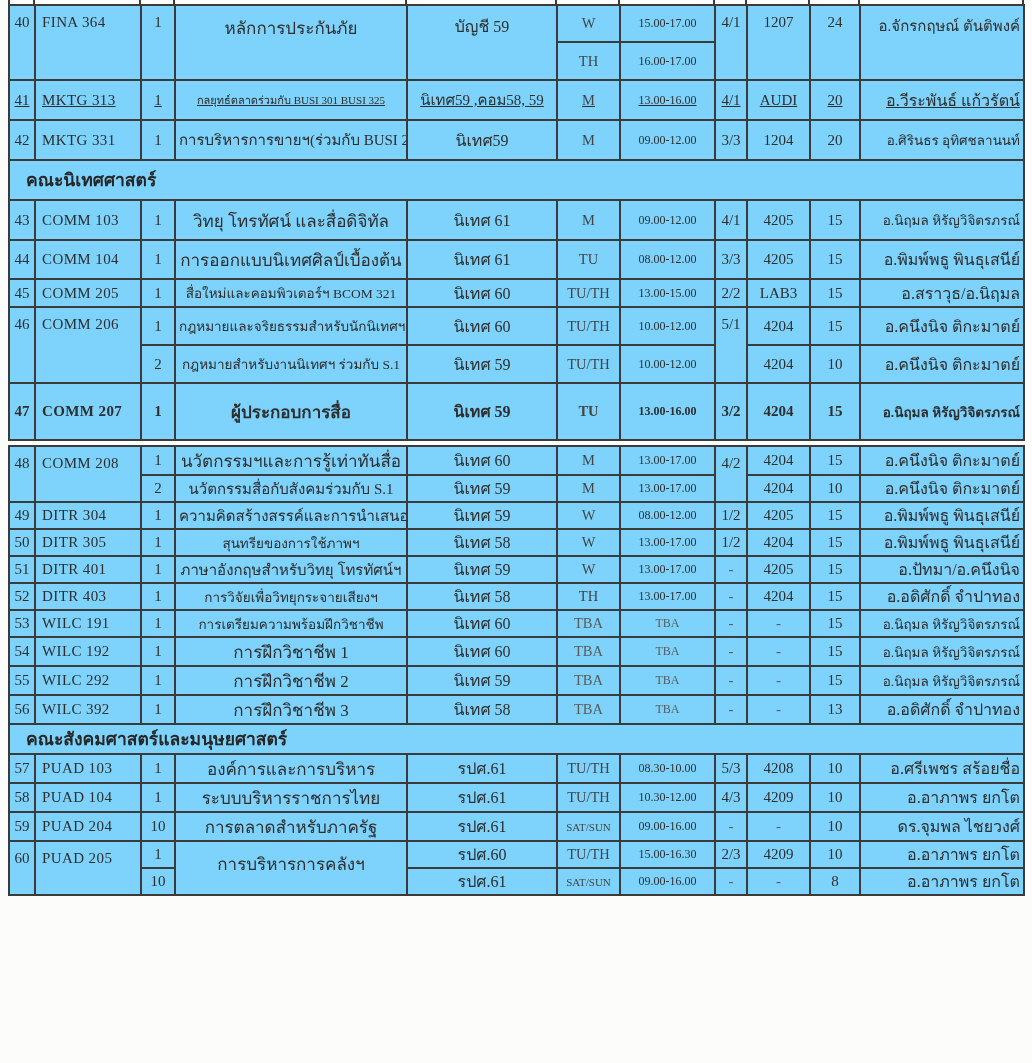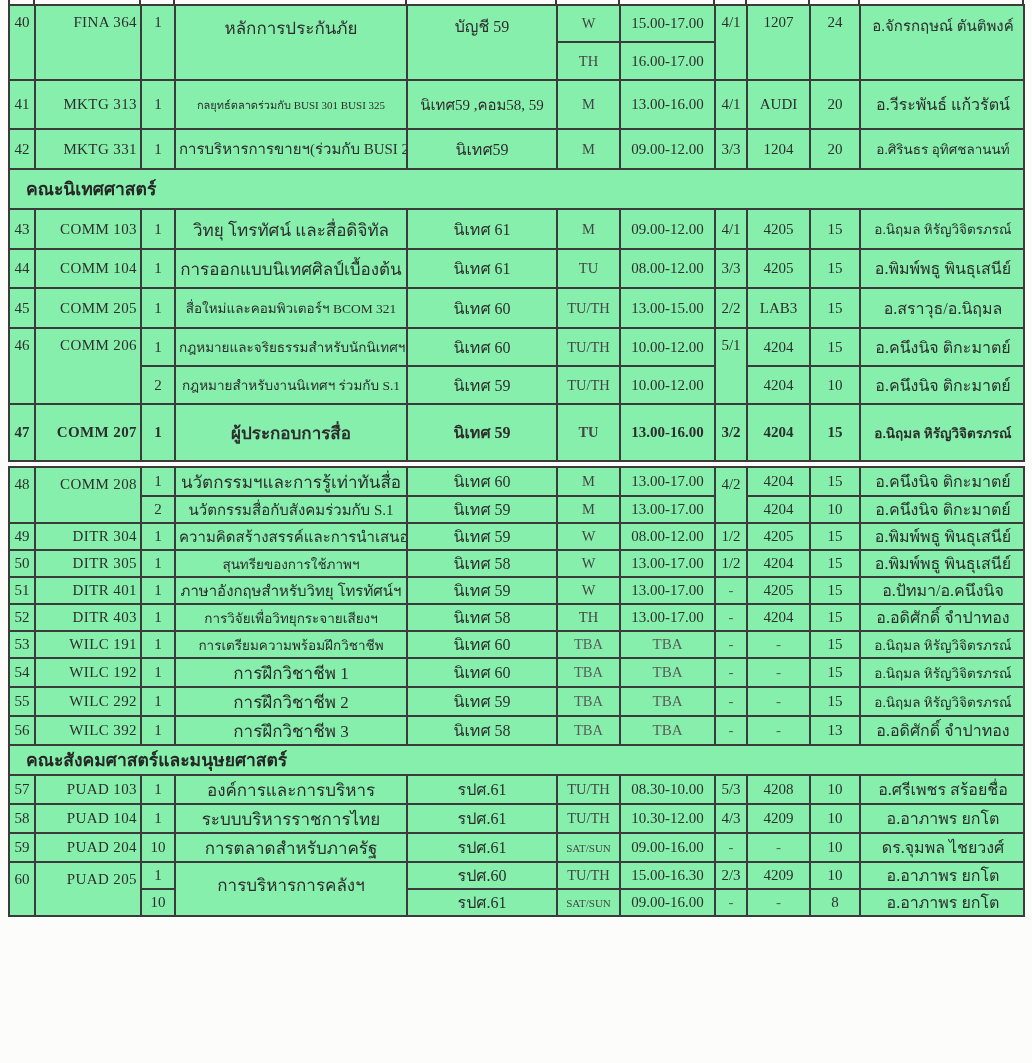--- a/index.html
+++ b/index.html
@@ -8,40 +8,40 @@
     background:#fcfcfa;
     font-family:"Liberation Serif","DejaVu Serif",serif;
     color:#2e2e2e;
   }
   .page{position:relative;padding:0 0 0 8px;}
   
   .top-stubs{position:relative;height:4px;width:1016px;}
   .top-stubs span{position:absolute;top:0;width:2px;height:4px;background:#3b3b3b;}
   table.sched{
     border-collapse:collapse;table-layout:fixed;width:1016px;
-    background:#86efac;
+    background:#7dd3fc;
   }
   table.part2{margin-top:4px;}
   td{
     border:2px solid #3b3b3b;
     text-align:center;vertical-align:middle;
     padding:0 3px;font-size:15px;color:#2e2e2e;
     overflow:hidden;white-space:nowrap;
   }
   tr{height:21px;}
   .col-no{width:26px}.col-code{width:106px}.col-sect{width:34px}
   .col-name{width:232px}.col-group{width:150px}.col-day{width:63px}
   .col-time{width:95px}.col-slot{width:32px}.col-room{width:63px}
   .col-seats{width:50px}.col-instr{width:164px}
-  .k-code{text-align:right;padding-left:6px;letter-spacing:.4px;}
+  .k-code{text-align:left;padding-left:6px;letter-spacing:.4px;}
   .k-name{font-size:17px;}
   .k-group{font-size:16px;}
   .k-day{font-size:14.5px;color:#454545;}
-  .k-time{font-size:15px;margin-top:14px;}
-  .k-instr{text-align:center;padding-left:5px;font-size:16px;}
+  .k-time{font-size:12px;margin-top:14px;}
+  .k-instr{text-align:right;padding-left:5px;font-size:16px;}
   .k-faculty{text-align:left;padding-left:16px;font-weight:bold;font-size:17.5px;color:#262626;}
   .md{font-size:15px;}
   .sm{font-size:13.5px;}
   .xs{font-size:11px;letter-spacing:0;margin-top:46px;}
   .top{vertical-align:top;padding-top:8px;}
   .dim{color:#5a5a5a;}
 </style>
 </head>
 <body>
 
@@ -86,21 +86,21 @@
           <td class="k-time">15.00-17.00</td>
           <td rowspan="2" class="k-slot top">4/1</td>
           <td rowspan="2" class="k-room top">1207</td>
           <td rowspan="2" class="k-seats top">24</td>
           <td rowspan="2" class="k-instr top md">อ.จักรกฤษณ์ ตันติพงค์</td>
         </tr>
         <tr style="height: 38px;">
           <td class="k-day">TH</td>
           <td class="k-time">16.00-17.00</td>
         </tr>
-        <tr style="height: 49px;">
+        <tr style="height: 40px; text-decoration: underline;">
           <td class="k-no">41</td>
           <td class="k-code">MKTG 313</td>
           <td class="k-sect">1</td>
           <td class="k-name xs">กลยุทธ์ตลาดร่วมกับ BUSI 301 BUSI 325</td>
           <td class="k-group md">นิเทศ59 ,คอม58, 59</td>
           <td class="k-day">M</td>
           <td class="k-time">13.00-16.00</td>
           <td class="k-slot">4/1</td>
           <td class="k-room">AUDI</td>
           <td class="k-seats">20</td>
@@ -141,21 +141,21 @@
           <td class="k-sect">1</td>
           <td class="k-name">การออกแบบนิเทศศิลป์เบื้องต้น</td>
           <td class="k-group">นิเทศ 61</td>
           <td class="k-day">TU</td>
           <td class="k-time">08.00-12.00</td>
           <td class="k-slot">3/3</td>
           <td class="k-room">4205</td>
           <td class="k-seats">15</td>
           <td class="k-instr">อ.พิมพ์พธู พินธุเสนีย์</td>
         </tr>
-        <tr style="height: 40px;">
+        <tr style="height: 28px;">
           <td class="k-no">45</td>
           <td class="k-code">COMM 205</td>
           <td class="k-sect">1</td>
           <td class="k-name sm">สื่อใหม่และคอมพิวเตอร์ฯ BCOM 321</td>
           <td class="k-group">นิเทศ 60</td>
           <td class="k-day">TU/TH</td>
           <td class="k-time">13.00-15.00</td>
           <td class="k-slot">2/2</td>
           <td class="k-room">LAB3</td>
           <td class="k-seats">15</td>

